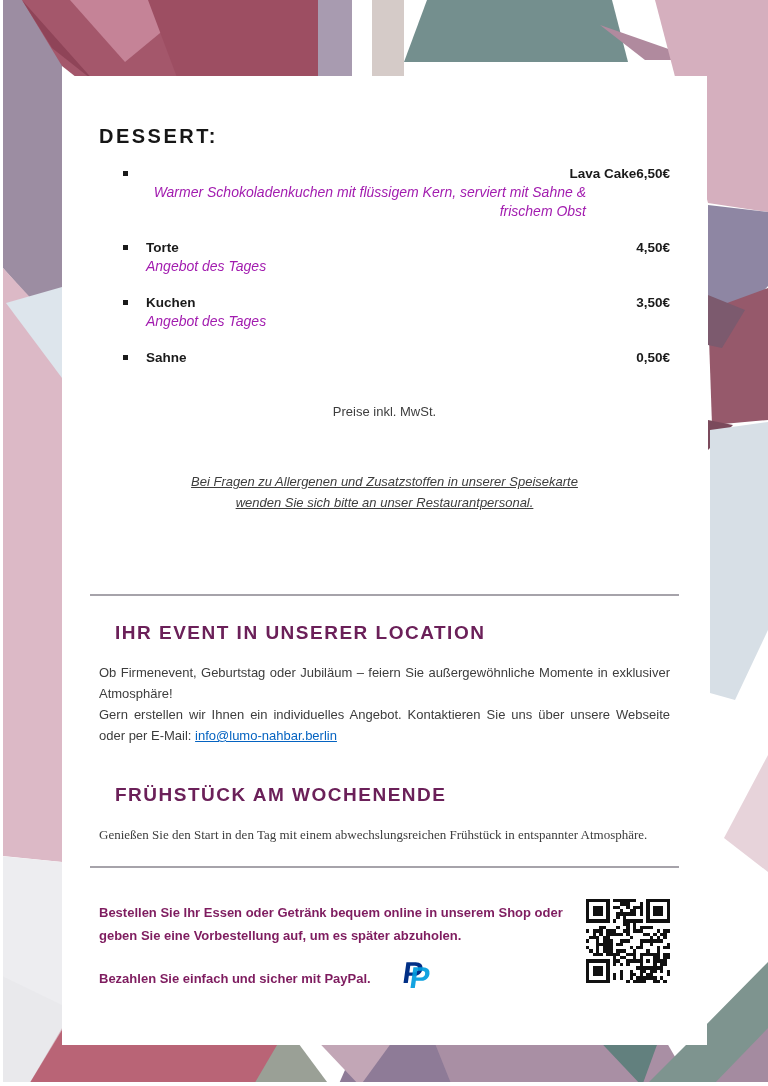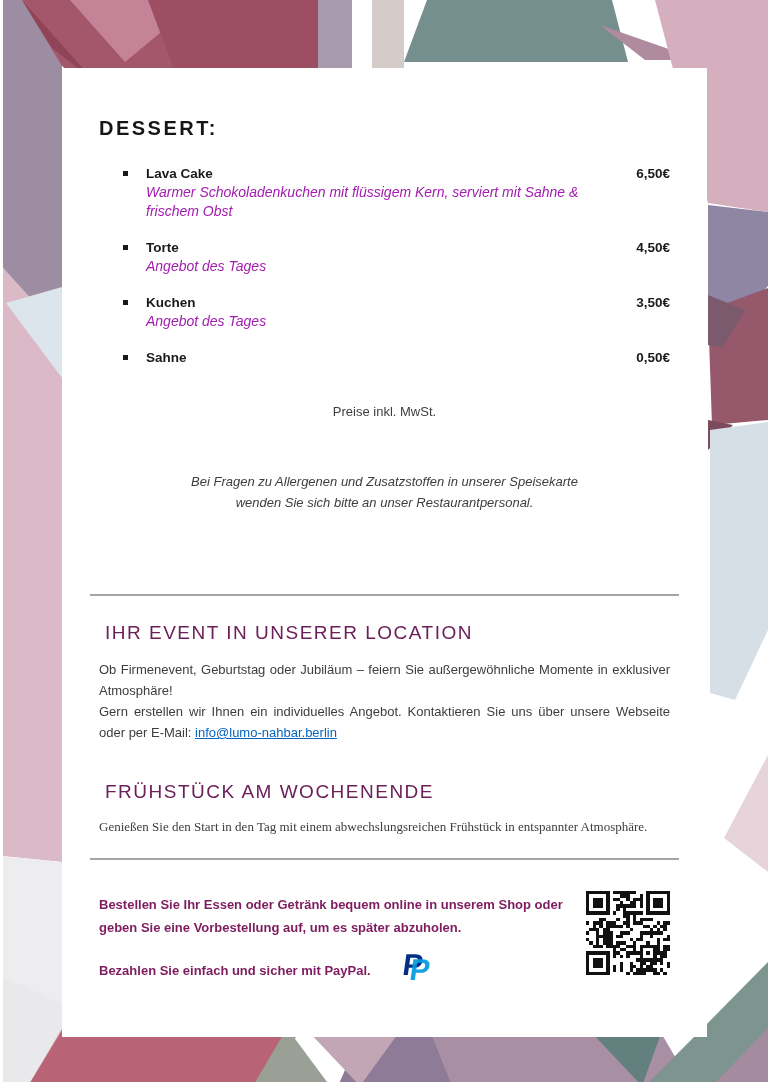--- a/index.html
+++ b/index.html
@@ -6,53 +6,53 @@
   body{
     width:768px;height:1086px;position:relative;overflow:hidden;
     background:#ffffff;
     font-family:"Liberation Sans", sans-serif;
     -webkit-font-smoothing:antialiased;
   }
   
   #bg{position:absolute;inset:0;width:768px;height:1086px;}
   
   .card{
-    position:absolute;left:62px;top:68px;width:645px;height:969px;
+    position:absolute;left:62px;top:76px;width:645px;height:969px;
     background:#ffffff;box-sizing:border-box;
     padding:46px 37px 0 37px;
   }
   
   .menu-heading{
     margin:0;font-size:20px;font-weight:700;color:#161616;
     letter-spacing:2.5px;line-height:28px;
   }
   .menu-list{margin-top:12px;}
   .menu-item{display:flex;align-items:flex-start;margin-top:17px;}
-  .menu-item:first-child{margin-top:22px;}
+  .menu-item:first-child{margin-top:14px;text-align:right;}
   .bullet{
     width:5px;height:5px;background:#1a1a1a;flex:0 0 auto;
     margin:7px 18px 0 24px;
   }
   .item-main{flex:1 1 auto;min-width:0;}
   .item-name{font-size:13.5px;font-weight:700;color:#1a1a1a;line-height:19px;}
   .item-desc{font-size:14px;color:#a21caf;line-height:19px;max-width:440px;font-style:italic;}
   .item-desc:empty{display:none;}
   .item-price{font-size:13.5px;font-weight:700;color:#1a1a1a;line-height:19px;flex:0 0 auto;}
   .tax-note{margin-top:35px;text-align:center;font-size:13px;color:#3d3d3d;line-height:19px;}
   .allergy-note{
     margin-top:50px;text-align:center;font-style:italic;
-    font-size:13px;color:#3d3d3d;line-height:21px;
+    font-size:13px;color:#3d3d3d;line-height:21px;text-decoration:underline;
   }
   
   .divider{height:2px;background:#a6a3aa;border:none;margin:0 -9px;}
   .divider1{margin-top:81px;}
   .divider2{margin-top:21px;}
   
   .section-heading{
-    margin:6px;font-size:19px;font-weight:400;line-height:26px;
+    margin:16px;font-size:19px;font-weight:700;line-height:26px;
     letter-spacing:1.5px;color:var(--heading-purple,#6b2059);
   }
   .h-event{margin-top:24px;}
   .h-breakfast{margin-top:36px;}
   .body-text{
     margin:13px 0 0 0;font-size:13px;color:#3d3d3d;line-height:21px;
     text-align:justify;
   }
   .body-text.second{margin-top:0;}
   .body-text.breakfast{margin-top:11px;font-family:Liberation Serif, serif;}

